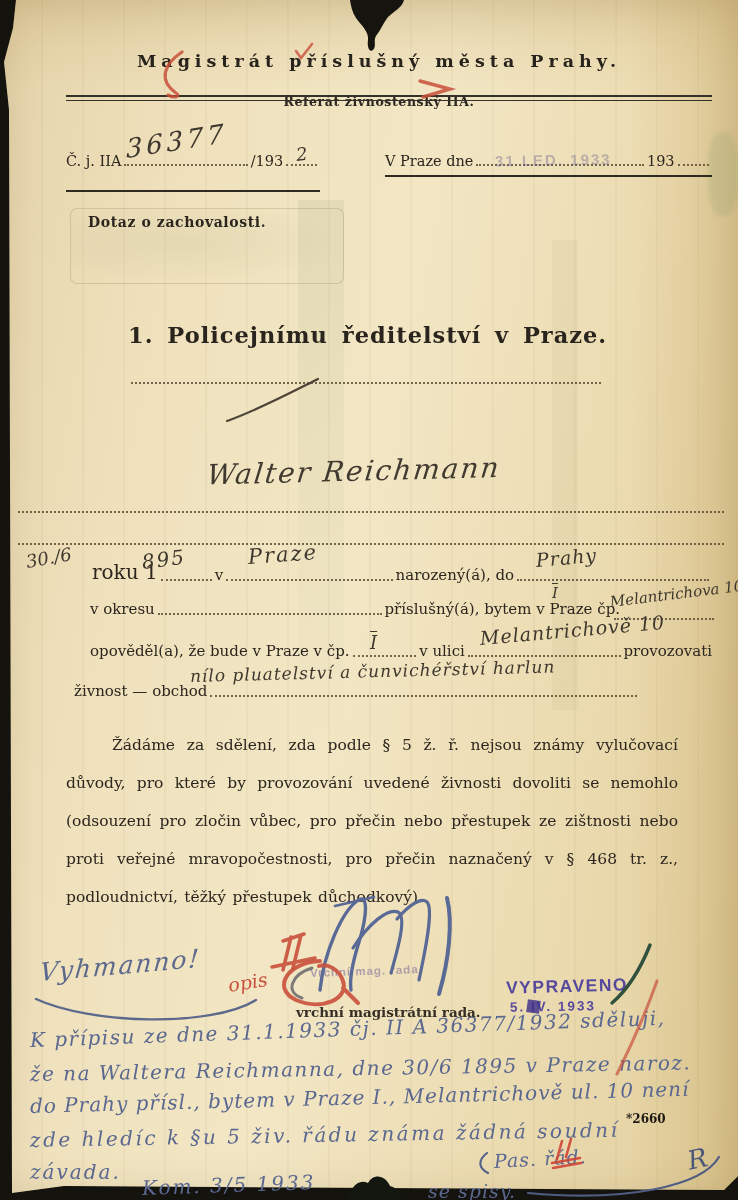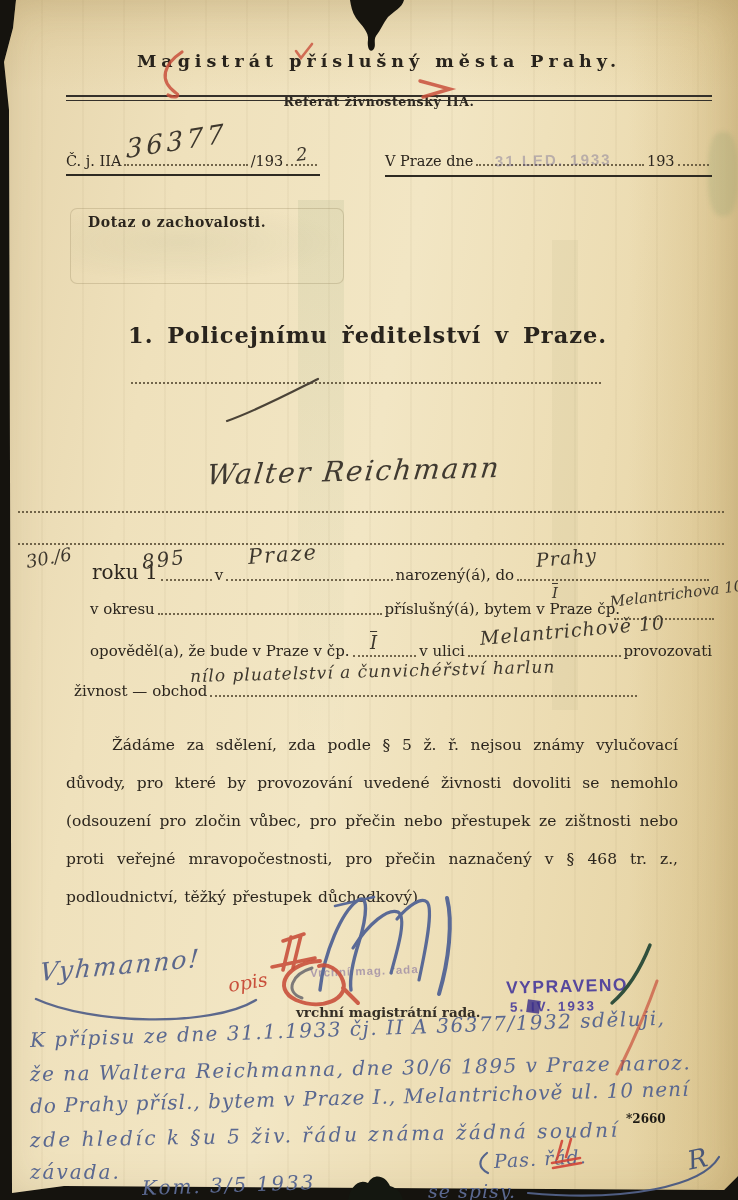--- a/index.html
+++ b/index.html
@@ -33,21 +33,21 @@
 <div class="abs faint" style="left:298px;top:200px;width:46px;height:560px;background:linear-gradient(180deg,rgba(140,160,115,.14),rgba(140,160,115,.05) 60%,rgba(140,160,115,0));"></div>
 <div class="abs faint" style="right:0;top:132px;width:30px;height:84px;background:rgba(120,150,100,.18);border-radius:40%;filter:blur(2px);"></div>
 <div class="abs faint" style="left:552px;top:240px;width:26px;height:470px;background:rgba(150,150,100,.08);"></div>
 <div class="abs faint" style="left:70px;top:208px;width:272px;height:74px;border:1.5px solid rgba(130,115,75,.25);border-radius:7px;background:radial-gradient(ellipse at 40% 45%,rgba(130,140,95,.10),rgba(130,140,95,0) 70%);"></div>
 
 <div class="abs print" style="left:20px;right:0;top:51px;text-align:center;font-size:17.5px;font-weight:600;letter-spacing:5px;color:#28231c;">Magistrát příslušný města Prahy.</div>
 <div class="abs print" style="left:20px;right:0;top:78px;text-align:center;font-size:12.5px;font-weight:bold;letter-spacing:.6px;color:#2b261f;margin-top:16px;">Referát živnostenský IIA.</div>
 <div class="abs" style="left:66px;top:95px;width:646px;height:2.4px;background:#34302a;"></div>
 <div class="abs" style="left:66px;top:100px;width:646px;height:1.2px;background:#34302a;"></div>
 
-<div class="abs row solidline" style="left:66px;top:152px;width:254px;padding-bottom:4px;">
+<div class="abs row solidline" style="left:66px;top:152px;width:254px;padding-bottom:20px;">
   <span class="lbl print" style="font-size:14.5px;">Č. j. IIA</span>
   <span class="dots" style="flex:1.4;"></span>
   <span class="lbl print" style="font-size:14.5px;">/193</span>
   <span class="dots" style="flex:.35;"></span>
 </div>
 <div class="abs hw" style="left:126px;top:134px;font-size:26px;transform:rotate(-9deg) skewX(-8deg);letter-spacing:4px;">36377</div>
 <div class="abs hw" style="left:296px;top:144px;font-size:18px;transform:rotate(-6deg);">2</div>
 
 <div class="abs row solidline" style="left:385px;top:152px;width:327px;padding-bottom:5px;">
   <span class="lbl print" style="font-size:14.5px;">V Praze dne</span>

